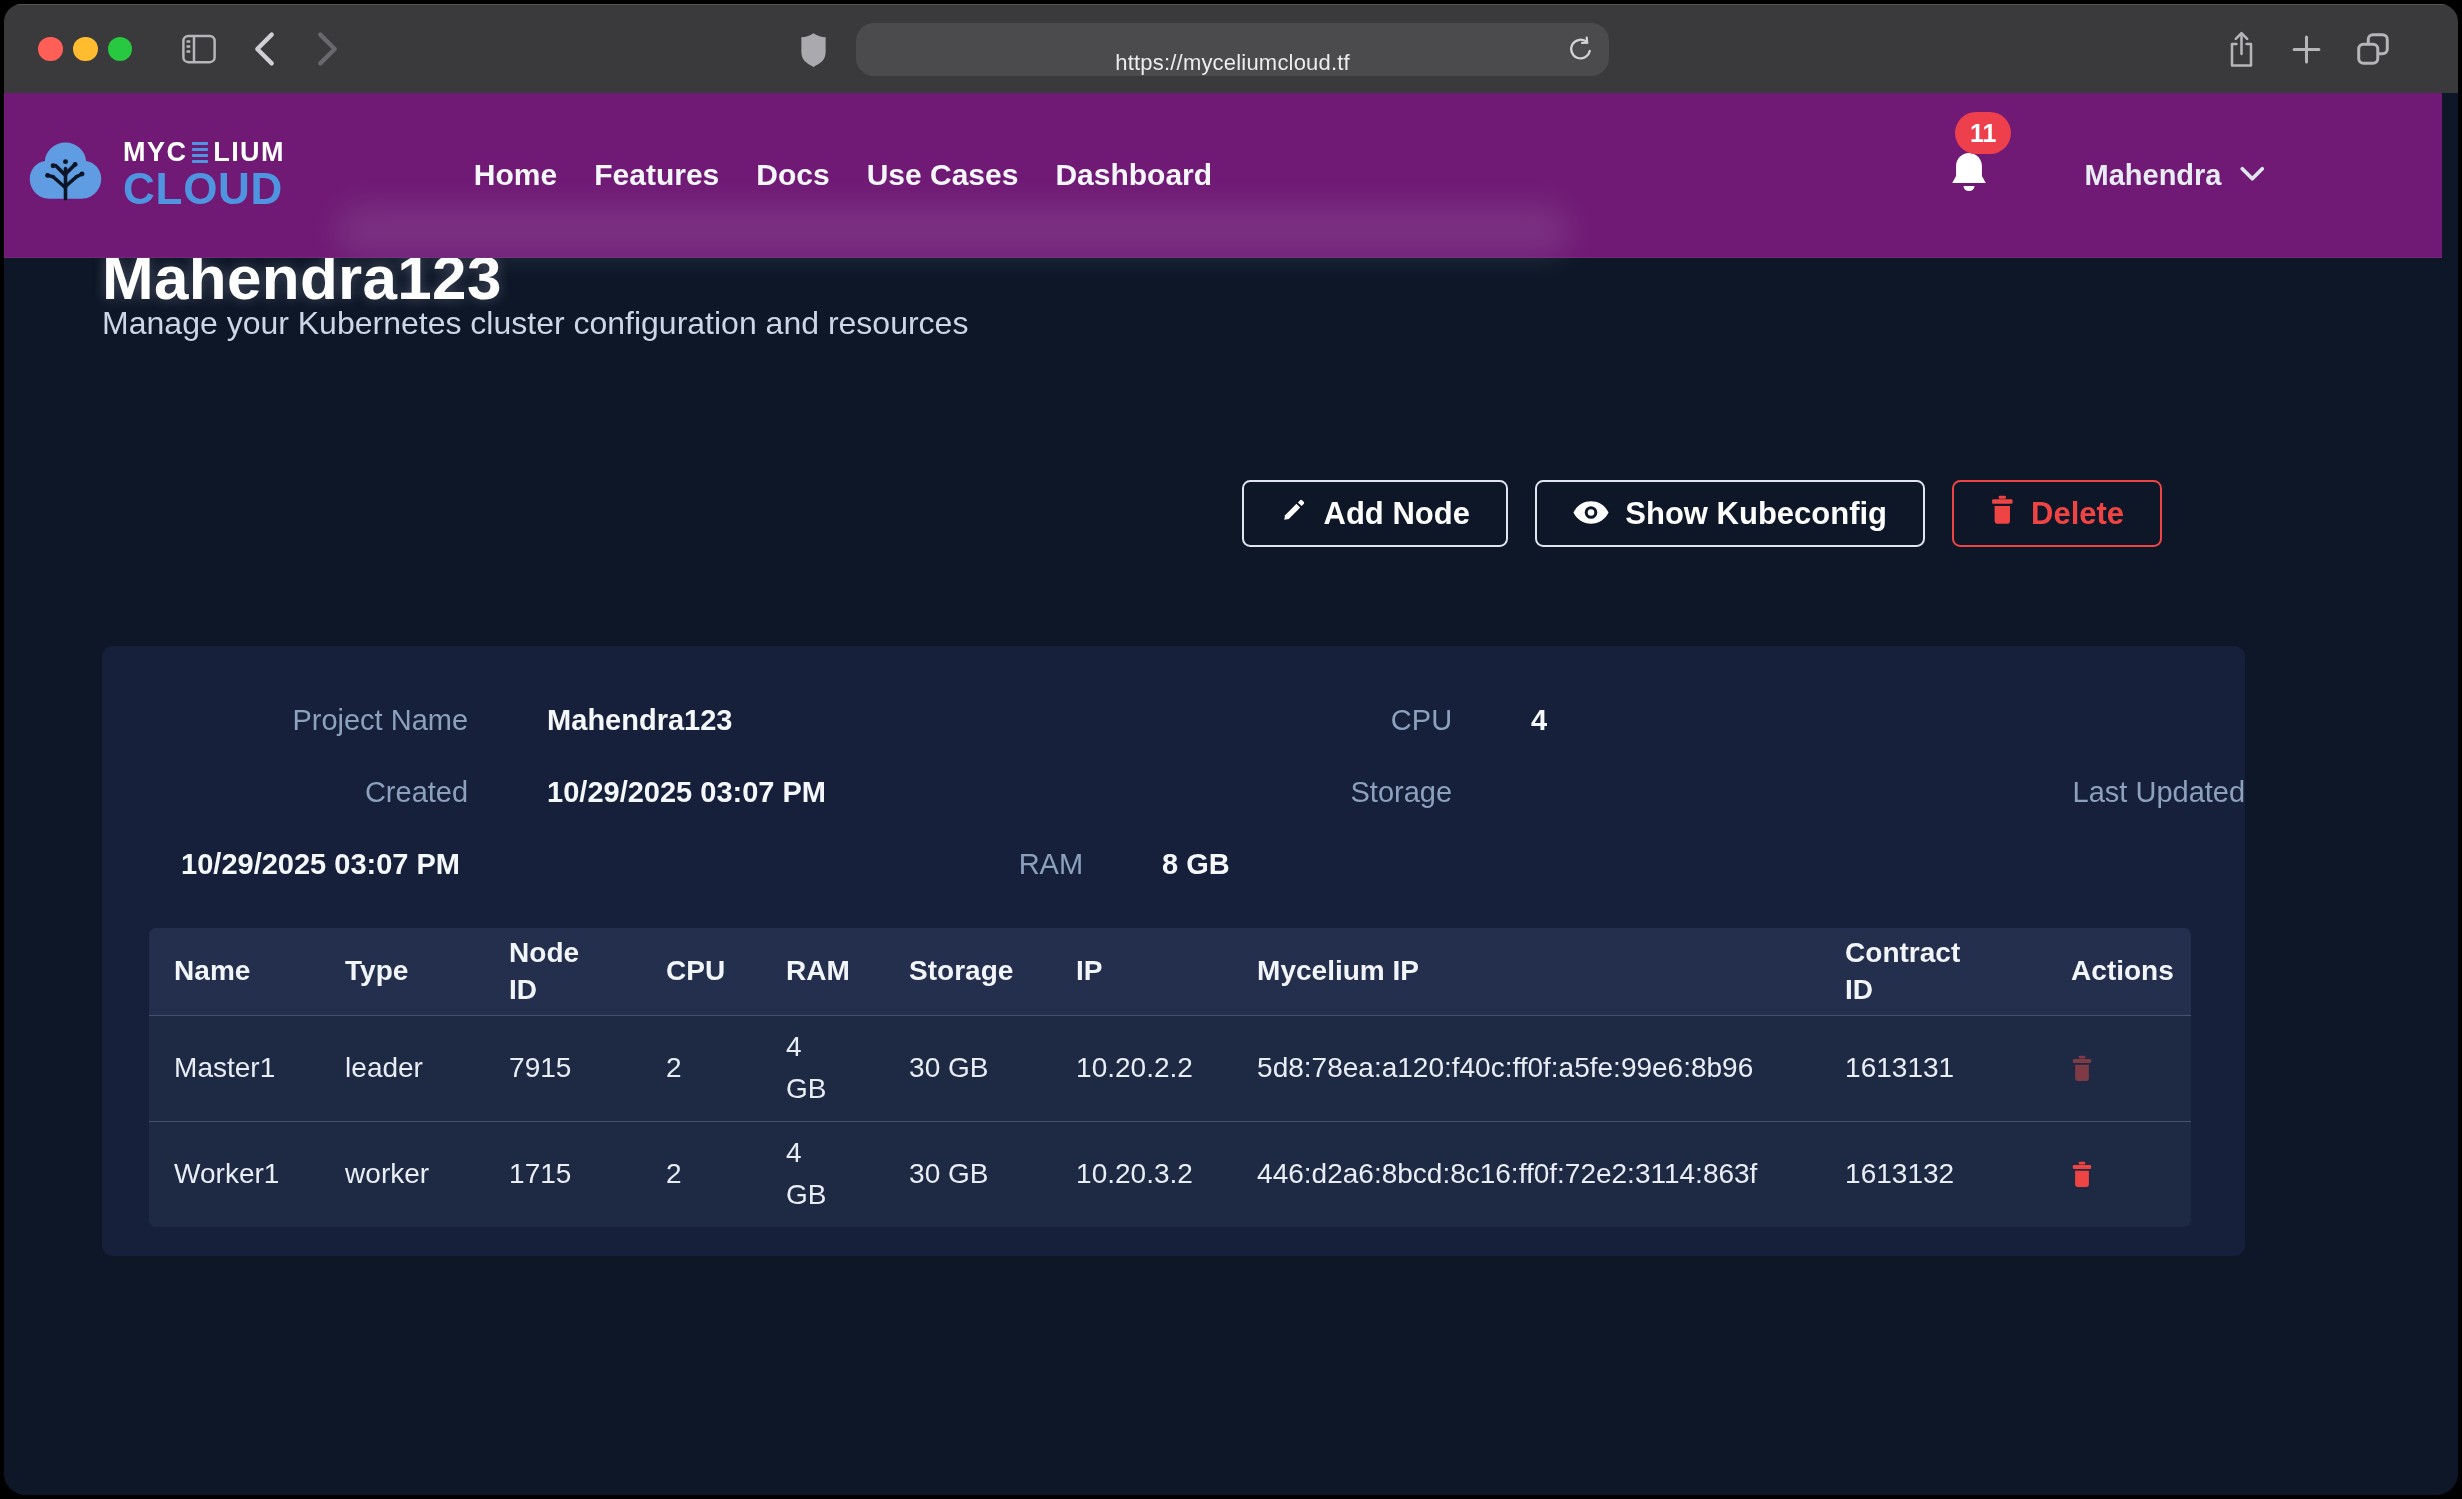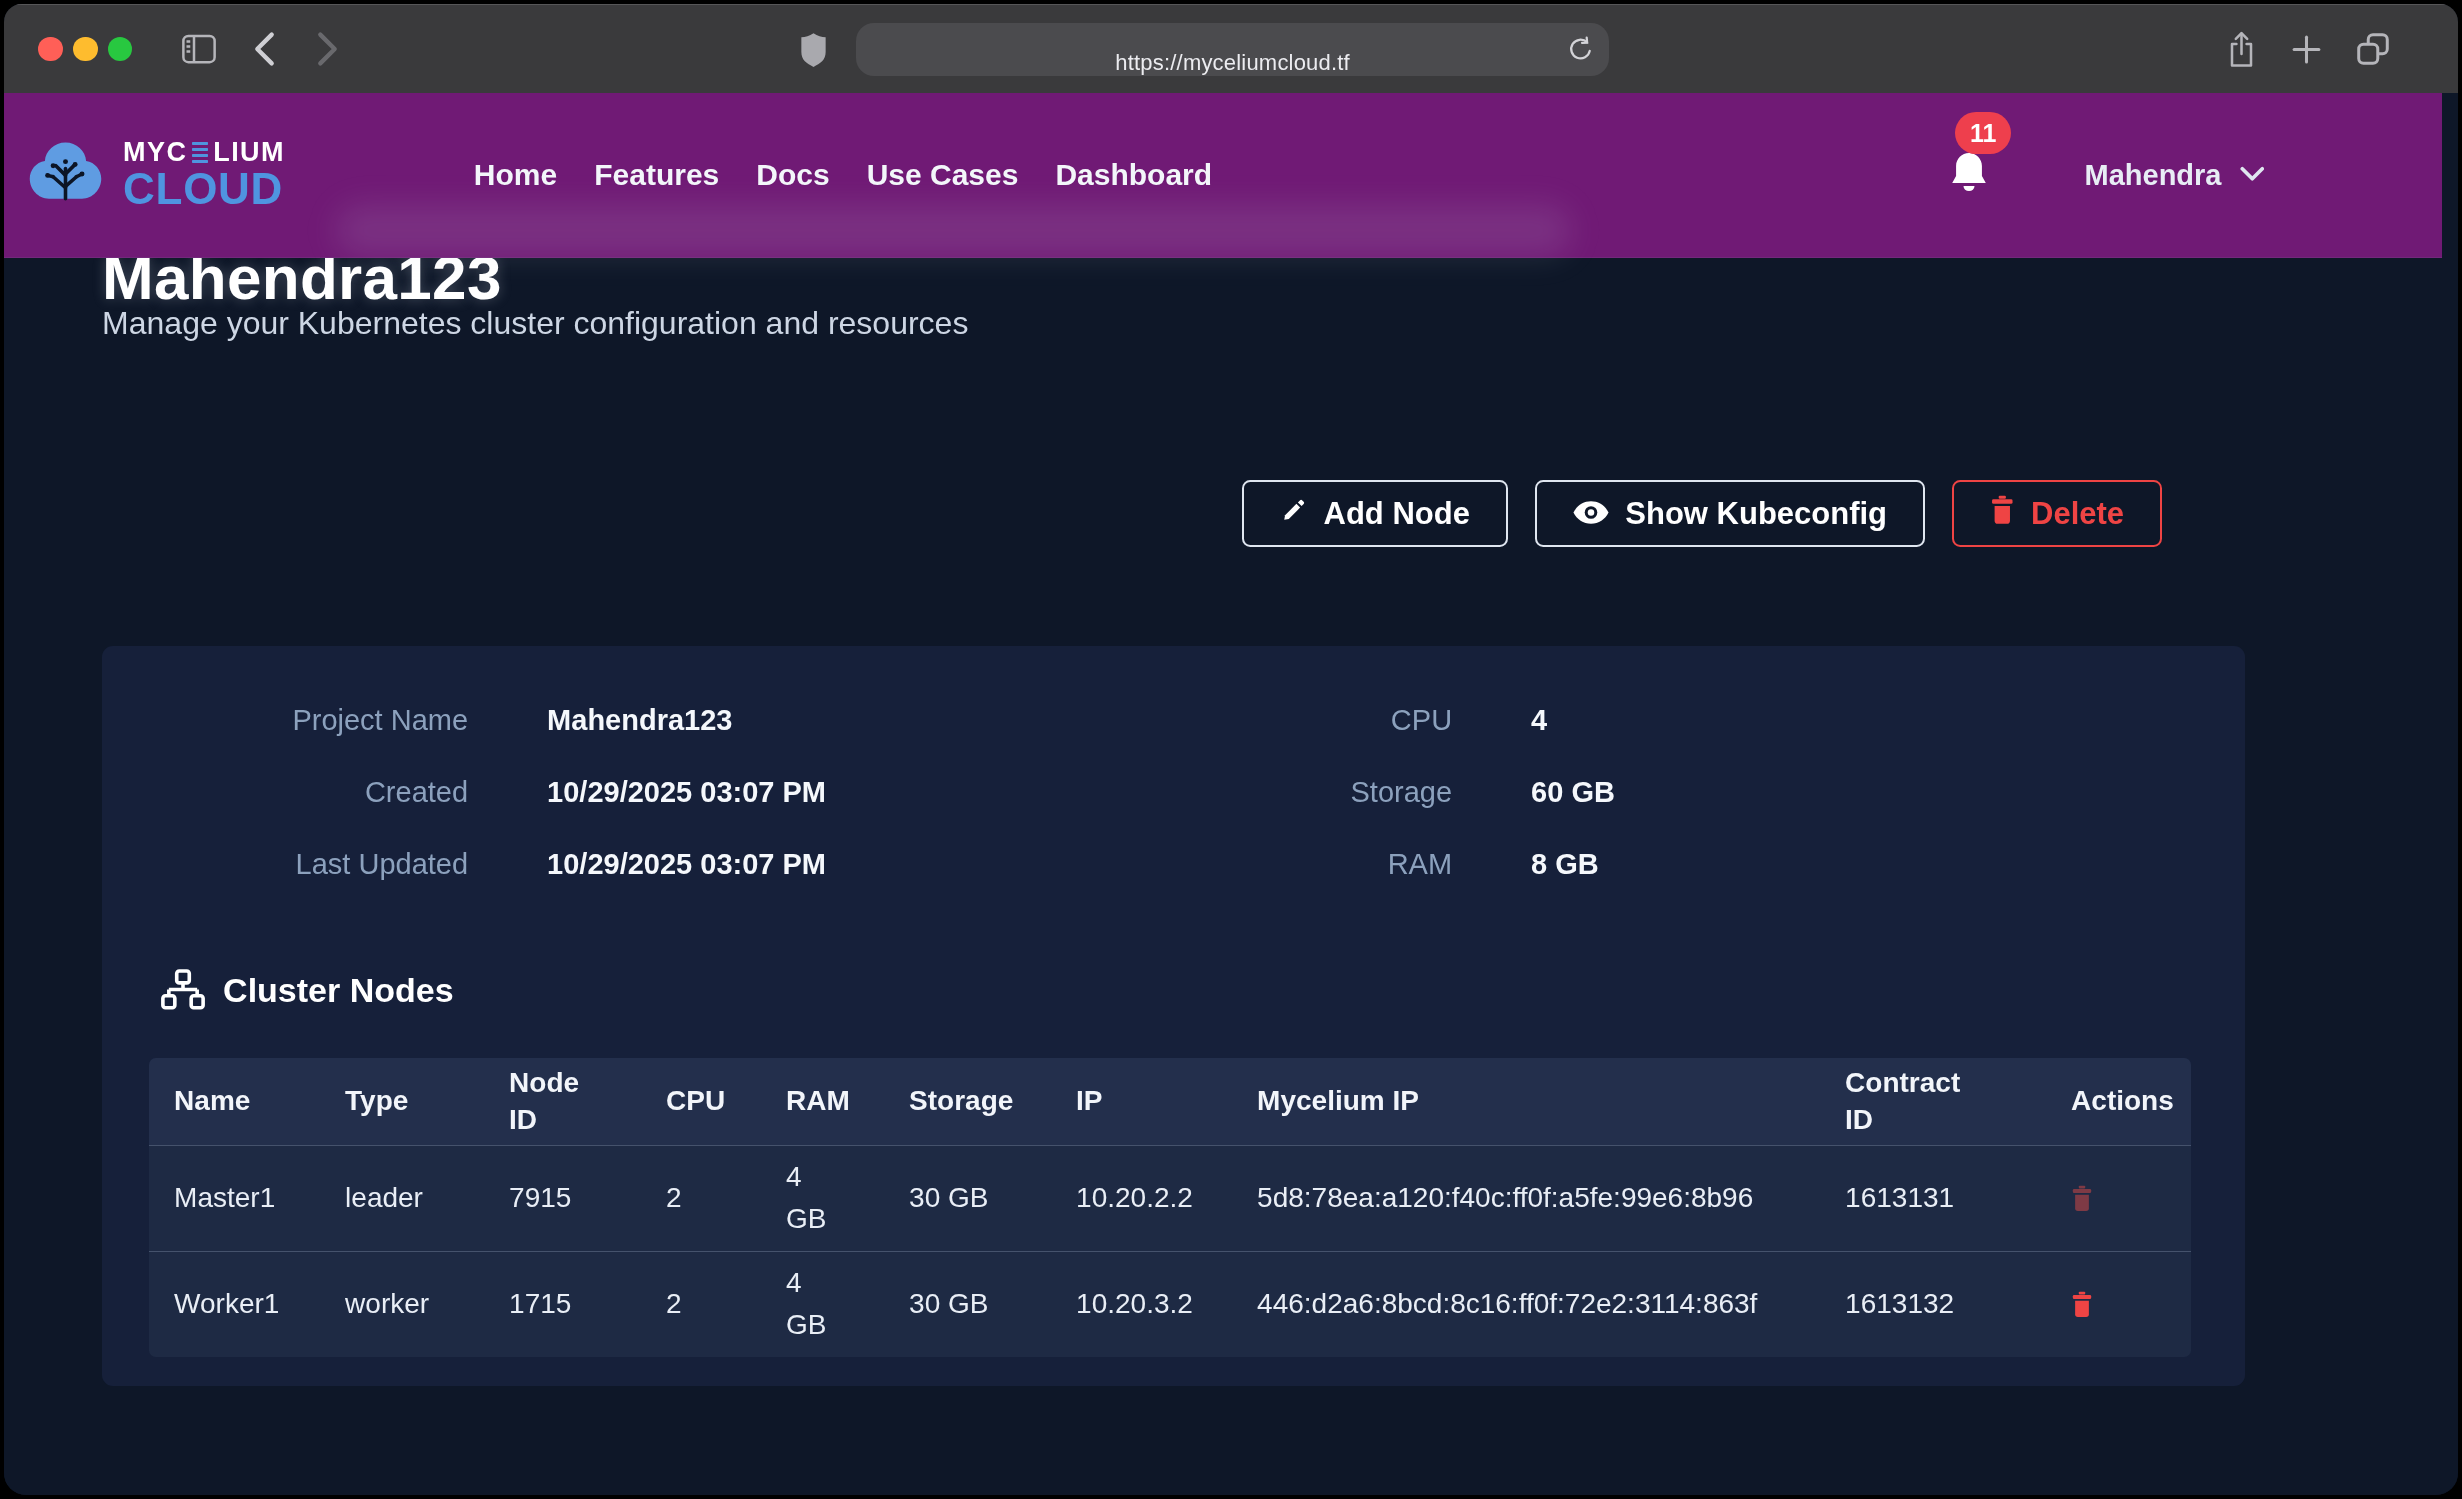--- a/index.html
+++ b/index.html
@@ -263,39 +263,27 @@
       <div class="card">
         <div class="info-grid">
           <span class="info-label">Project Name</span>
           <span class="info-value">Mahendra123</span>
           <span class="info-label">CPU</span>
           <span class="info-value">4</span>
 
           <span class="info-label">Created</span>
           <span class="info-value">10/29/2025 03:07 PM</span>
           <span class="info-label">Storage</span>
-          <span class="info-value">60 GB</span>
 
           <span class="info-label">Last Updated</span>
           <span class="info-value">10/29/2025 03:07 PM</span>
           <span class="info-label">RAM</span>
           <span class="info-value">8 GB</span>
         </div>
 
-        <div class="cluster-head">
-          <span>
-            <svg width="44" height="41" viewBox="0 0 28 26" fill="none" stroke="#fff" stroke-width="2.3" stroke-linejoin="round">
-              <rect x="10" y="1.2" width="8" height="7.6" rx="1.6"></rect>
-              <path d="M14 8.8v4.2M5 13h18M5 13v4M23 13v4"></path>
-              <rect x="1.2" y="17" width="7.6" height="7.6" rx="1.6"></rect>
-              <rect x="19.2" y="17" width="7.6" height="7.6" rx="1.6"></rect>
-            </svg>
-          </span>
-          <span class="cluster-title">Cluster Nodes</span>
-        </div>
 
         <div class="table-wrap">
           <table>
             <colgroup>
               <col style="width:171px">
                 <col style="width:164px">
                 <col style="width:157px">
               <col style="width:120px">
                 <col style="width:123px">
                 <col style="width:167px">

